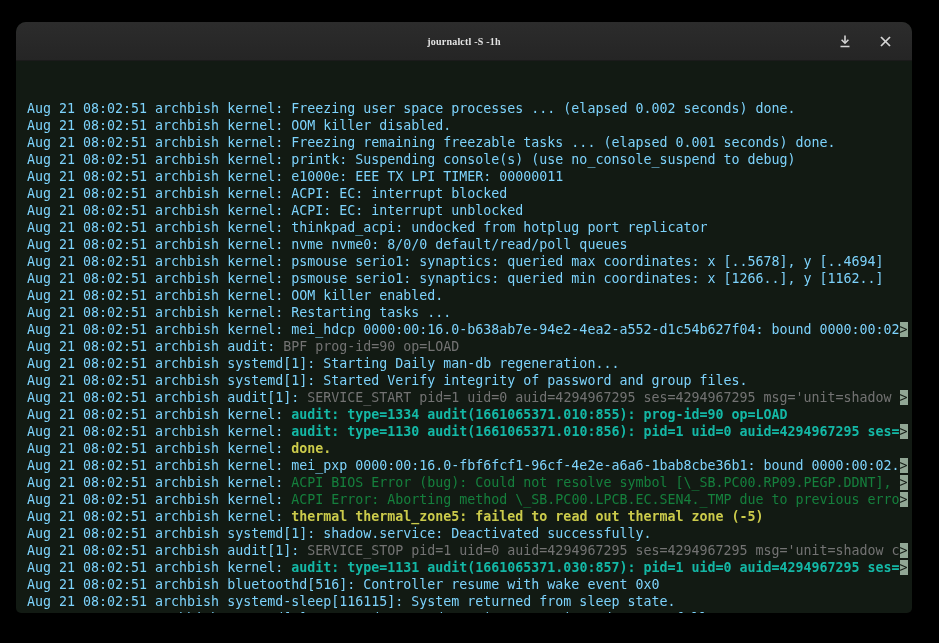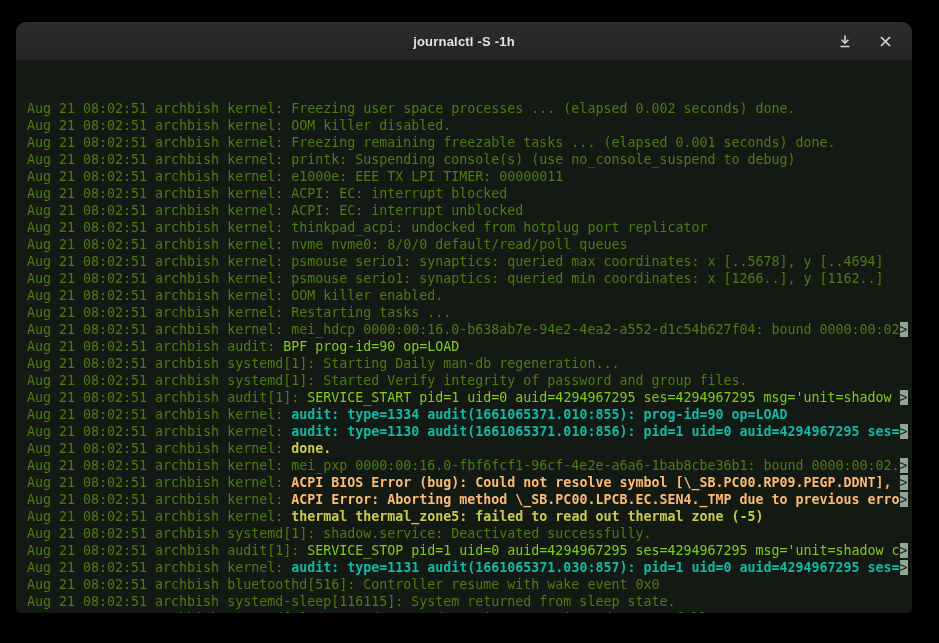--- a/index.html
+++ b/index.html
@@ -11,41 +11,41 @@
     position:absolute;left:16px;top:22px;width:896px;height:591px;
     border-radius:10px 10px 5px 5px;overflow:hidden;
     background:#121a13;
   }
   .titlebar{
     height:38px;background:linear-gradient(#2c2c2c,#252525);
     border-bottom:1px solid #1b1b1b;
     display:flex;align-items:center;justify-content:center;position:relative;
   }
   .titlebar .title{
-    color:#e3e3e3;font-family:Liberation Sans, sans-serif;
-    font-size:13px;font-weight:bold;letter-spacing:0.2px;
+    color:#e3e3e3;font-family:Liberation Serif, serif;
+    font-size:10px;font-weight:bold;letter-spacing:0.2px;
   }
   .tb-buttons{
     position:absolute;right:14px;top:0;height:38px;display:flex;align-items:center;gap:14px;
   }
   .tb-btn{
     width:26px;height:26px;display:flex;align-items:center;justify-content:center;
     color:#d5d5d5;border-radius:13px;cursor:default;
   }
   .terminal{
     padding:5px 0 0 11px;
     font-size:13.3px;line-height:17px;
     white-space:pre;
   }
   .row{height:17px;}
-  .seg-n{color:#4d7c0f;}
+  .seg-n{color:#7dd3fc;}
   .seg-b{color:#14b8a6;font-weight:bold;}
-  .seg-u{color:#84cc16;margin-top:16px;}
+  .seg-u{color:#737373;margin-top:16px;}
   .seg-y{color:#cbcb4b;font-weight:bold;margin-top:24px;}
-  .seg-r{color:#fdba74;font-weight:bold;}
+  .seg-r{color:#15803d;font-weight:normal;}
   .seg-v{color:#121a13;background:#91a795;}
 </style>
 </head>
 <body>
 
 <div class="window">
   <div class="titlebar">
     <span class="title">journalctl -S -1h</span>
     <div class="tb-buttons">
       <div class="tb-btn">

